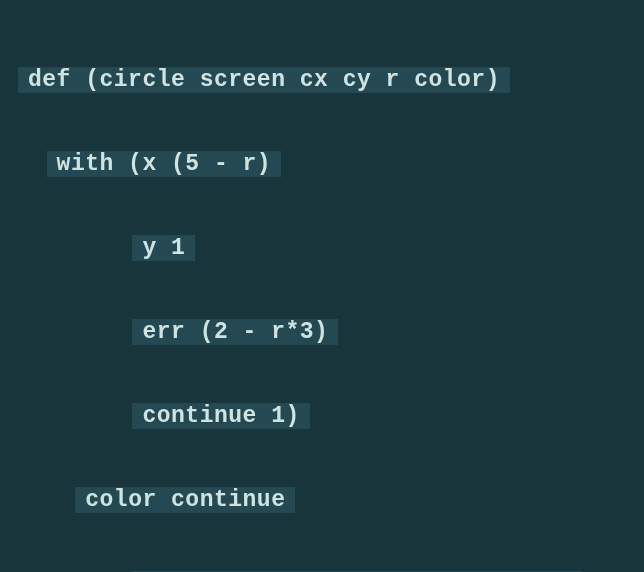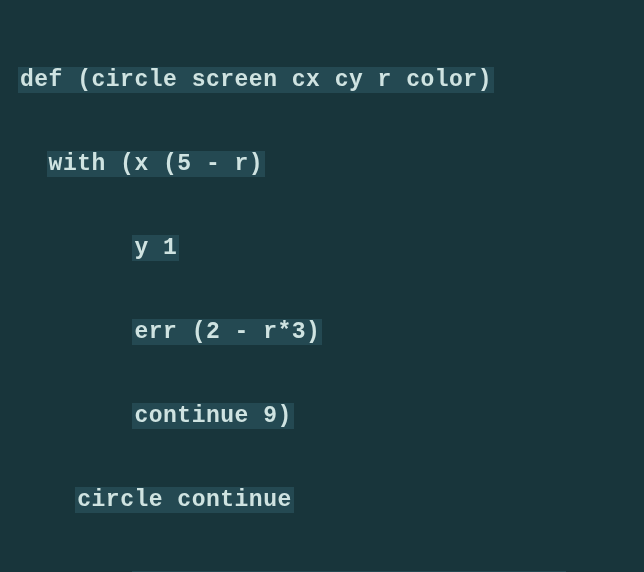--- a/index.html
+++ b/index.html
@@ -22,33 +22,33 @@
   }
   .code-root {
     white-space: pre;
   }
   .line {
     display: block;
   }
   .hl {
     background: #244952;
     display: inline;
-    padding: 0 2px;
+    padding: 0 10px;
   }
 </style>
 </head>
 <body>
 
 <div class="code-root">
   <span class="line"><span class="hl">def (circle screen cx cy r color)</span></span>
   <span class="line">  <span class="hl">with (x (5 - r)</span></span>
   <span class="line">        <span class="hl">y 1</span></span>
   <span class="line">        <span class="hl">err (2 - r*3)</span></span>
-  <span class="line">        <span class="hl">continue 9)</span></span>
-  <span class="line">    <span class="hl">circle continue</span></span>
+  <span class="line">        <span class="hl">continue 1)</span></span>
+  <span class="line">    <span class="hl">color continue</span></span>
   <span class="line">        <span class="hl">(pixel screen cx-x cy+y color)</span></span>
   
   
   
   
   
   
   
   
   

